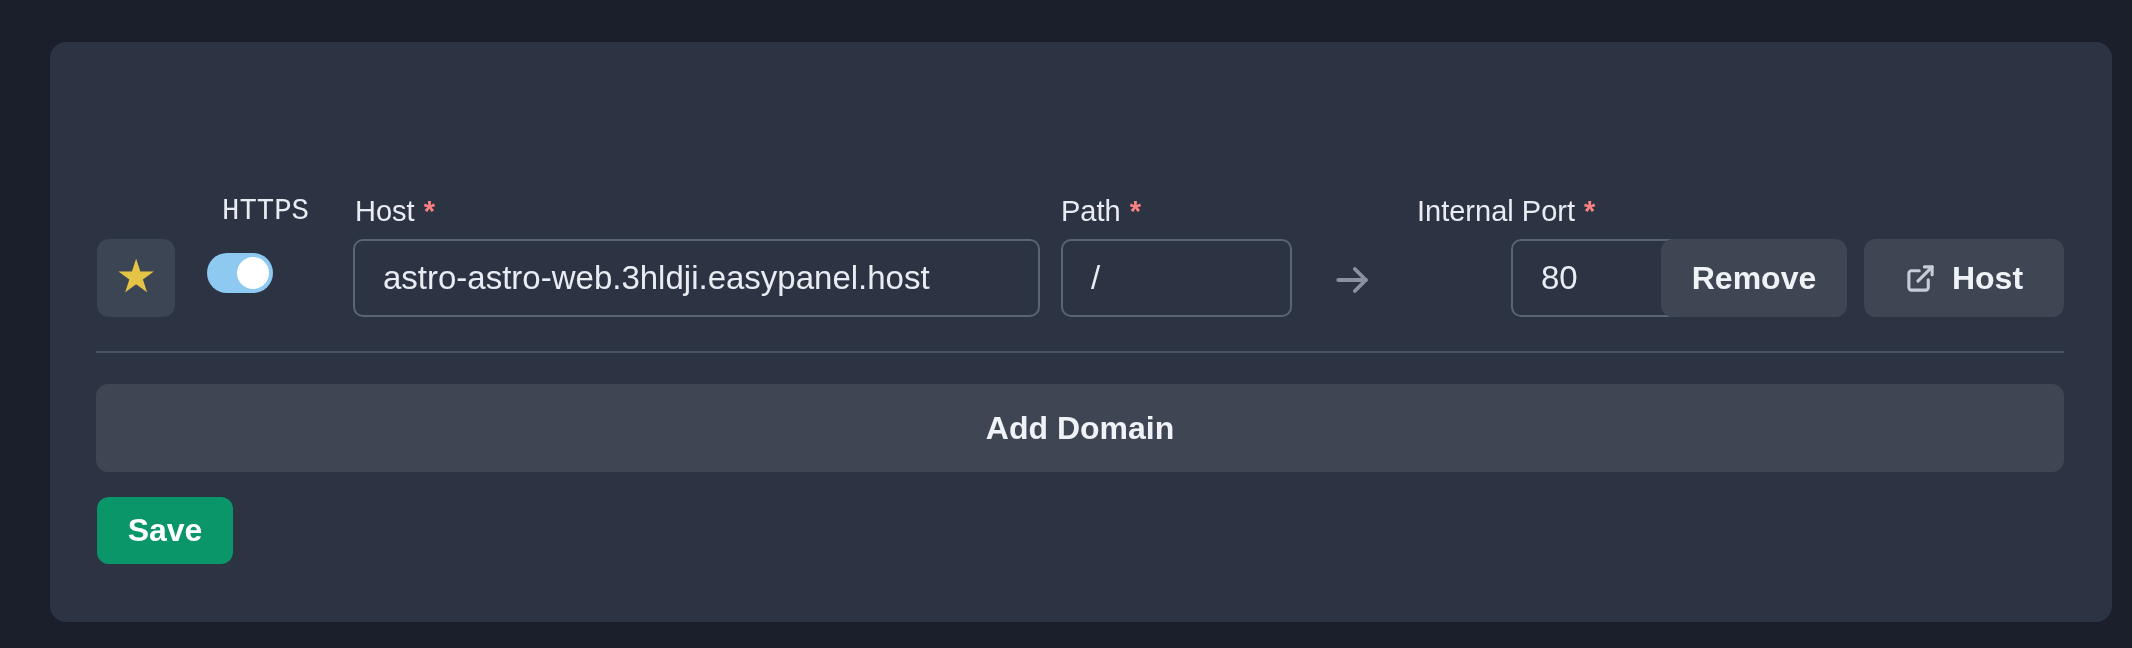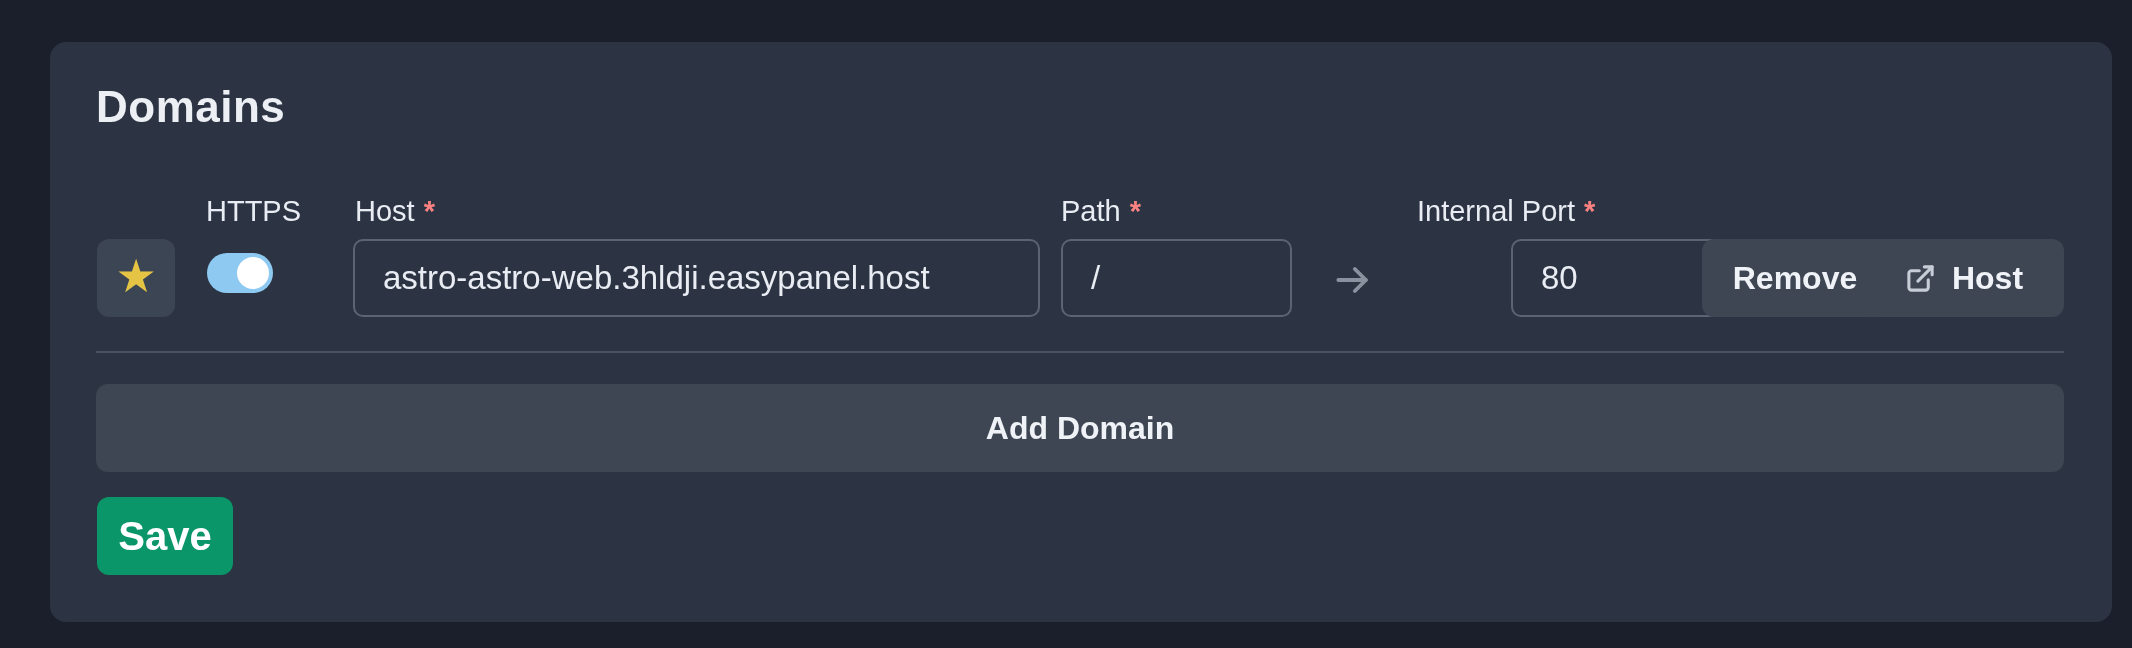--- a/index.html
+++ b/index.html
@@ -27,21 +27,21 @@
   }
   .field-label {
     position: absolute;
     top: 153px;
     font-size: 29px;
     font-weight: 500;
     color: #E9EDF3;
     white-space: nowrap;
   }
   .req { color: #FC8181; margin-left: 9px; font-weight: 600; }
-  .lbl-https { left: 156px; }
+  .lbl-https { left: 172px; font-family: Liberation Mono, monospace; }
   .lbl-host  { left: 305px; }
   .lbl-path  { left: 1011px; }
   .lbl-port  { left: 1367px; }
 
   .fav-btn {
     position: absolute;
     left: 47px; top: 197px;
     width: 78px; height: 78px;
     background: #3C4554;
     border: none;
@@ -102,21 +102,21 @@
     border: none;
     border-radius: 12px;
     color: #EFF2F6;
     font-family: "Liberation Sans", sans-serif;
     font-size: 32px;
     font-weight: 600;
     cursor: pointer;
     display: flex; align-items: center; justify-content: center;
     gap: 16px;
   }
-  .btn-remove { left: 1611px; width: 186px; margin-left: 41px; }
+  .btn-remove { left: 1611px; width: 186px; }
   .btn-open   { left: 1814px; width: 200px; }
 
   .divider {
     position: absolute;
     left: 46px; top: 309px;
     width: 1968px; height: 2px;
     background: #4A5362;
   }
   .btn-add-domain {
     position: absolute;
@@ -127,37 +127,36 @@
     border-radius: 12px;
     color: #EFF2F6;
     font-family: "Liberation Sans", sans-serif;
     font-size: 32px;
     font-weight: 600;
     cursor: pointer;
   }
   .btn-save {
     position: absolute;
     left: 47px; top: 455px;
-    width: 136px; height: 78px;
+    width: 136px; height: 67px;
     background: #0A9669;
     border: none;
     border-radius: 12px;
     color: #FFFFFF;
     font-family: "Liberation Sans", sans-serif;
-    font-size: 40px;
+    font-size: 32px;
     font-weight: 600;
     cursor: pointer;
   }
 </style>
 </head>
 <body>
 
 <div class="card">
 
-  <div class="card-title">Domains</div>
 
   <div class="field-label lbl-https">
     <span>HTTPS</span>
   </div>
   <div class="field-label lbl-host">
     <span>Host</span><span class="req">*</span>
   </div>
   <div class="field-label lbl-path">
     <span>Path</span><span class="req">*</span>
   </div>

